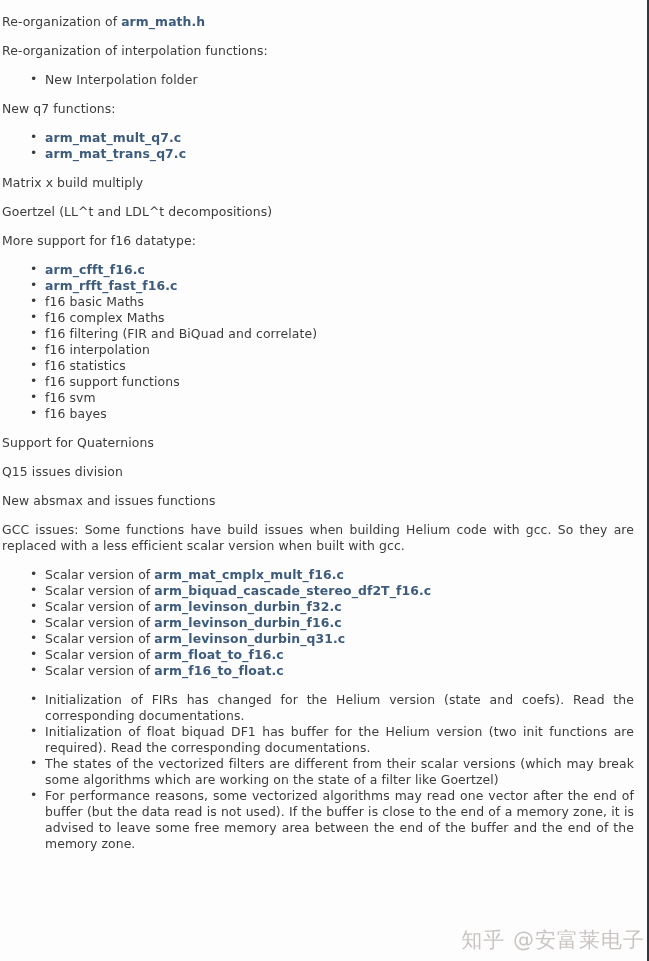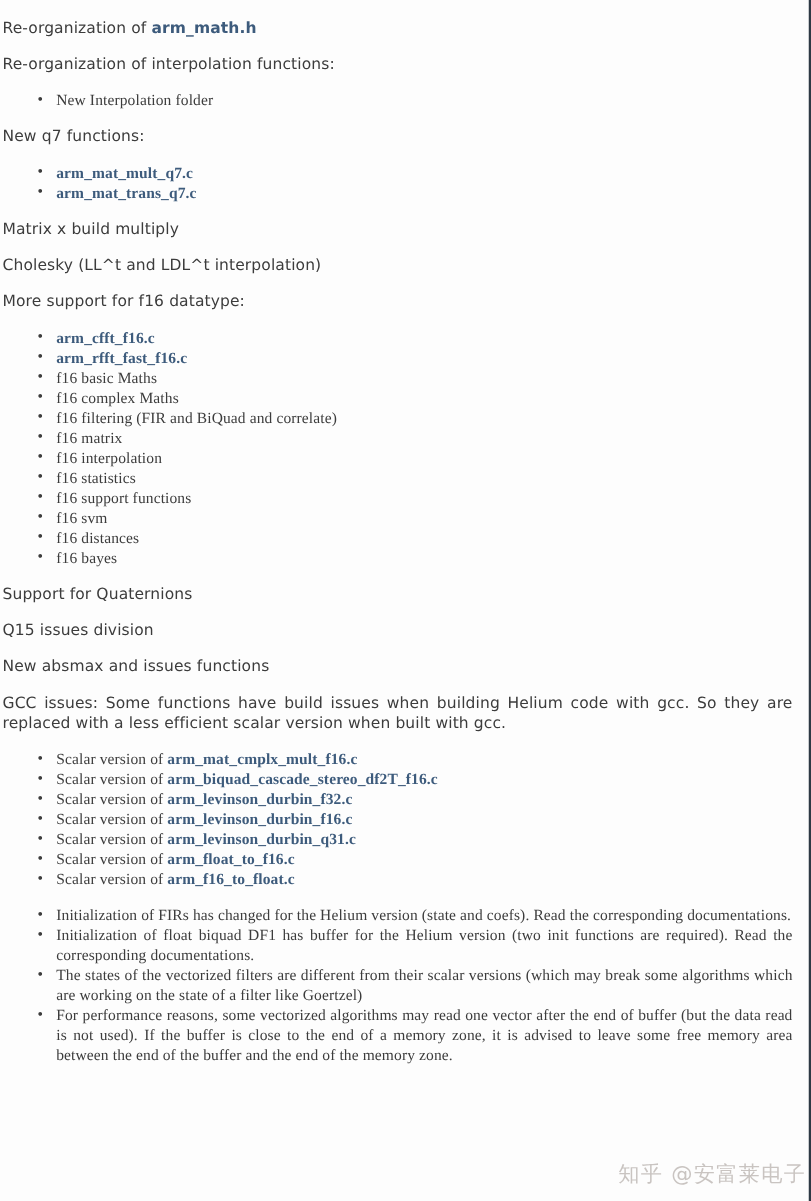--- a/index.html
+++ b/index.html
@@ -17,27 +17,27 @@
   .page {
     box-sizing: border-box;
     height: 100%;
     padding: 1px 13px 0 2px;
     border-right: 2px solid var(--border, #2e3944);
     text-align: justify;
   }
   .page p { margin: 13px 0; }
   .page > :first-child { margin-top: 0; }
   .page ul { margin: 13px 0; padding: 0 0 0 43px; list-style: none; }
-  .page li { position: relative; text-align: justify; font-family: Liberation Serif, serif; }
+  .page li { position: relative; text-align: justify; }
   .page li::before { content: "\2022"; position: absolute; left: -15px; top: -1px; }
   a.doc-link { color: var(--link, #3d5b7c); font-weight: bold; text-decoration: none; cursor: pointer; }
   .watermark {
     position: absolute;
     right: 4px; bottom: 10px;
-    font-size: 17px;
+    font-size: 21px;
     line-height: 22px;
     letter-spacing: 1px;
     color: rgba(158, 150, 143, 0.55);
     pointer-events: none;
     white-space: nowrap;
     margin-left: 16px;
   }
 </style>
 </head>
 <body style="--bg: #fdfdfd; --fg: #3c3c3c; --link: #3d5b7c; --border: #2e3944;">
@@ -48,34 +48,32 @@
       <p><span>Re-organization of interpolation functions:</span></p>
       <ul>
         <li><span>New Interpolation folder</span></li>
       </ul>
       <p><span>New q7 functions:</span></p>
       <ul>
         <li><a class="doc-link" href="#">arm_mat_mult_q7.c</a></li>
         <li><a class="doc-link" href="#">arm_mat_trans_q7.c</a></li>
       </ul>
       <p><span>Matrix x build multiply</span></p>
-      <p><span>Cholesky (LL^t and LDL^t interpolation)</span></p>
+      <p><span>Goertzel (LL^t and LDL^t decompositions)</span></p>
       <p><span>More support for f16 datatype:</span></p>
       <ul>
         <li><a class="doc-link" href="#">arm_cfft_f16.c</a></li>
         <li><a class="doc-link" href="#">arm_rfft_fast_f16.c</a></li>
         <li><span>f16 basic Maths</span></li>
         <li><span>f16 complex Maths</span></li>
         <li><span>f16 filtering (FIR and BiQuad and correlate)</span></li>
-        <li><span>f16 matrix</span></li>
         <li><span>f16 interpolation</span></li>
         <li><span>f16 statistics</span></li>
         <li><span>f16 support functions</span></li>
         <li><span>f16 svm</span></li>
-        <li><span>f16 distances</span></li>
         <li><span>f16 bayes</span></li>
       </ul>
       <p><span>Support for Quaternions</span></p>
       <p><span>Q15 issues division</span></p>
       <p><span>New absmax and issues functions</span></p>
       <p><span>GCC issues: Some functions have build issues when building Helium code with gcc. So they are replaced with a less efficient scalar version when built with gcc.</span></p>
       <ul>
         <li><span>Scalar version of </span><a class="doc-link" href="#">arm_mat_cmplx_mult_f16.c</a></li>
         <li><span>Scalar version of </span><a class="doc-link" href="#">arm_biquad_cascade_stereo_df2T_f16.c</a></li>
         <li><span>Scalar version of </span><a class="doc-link" href="#">arm_levinson_durbin_f32.c</a></li>

